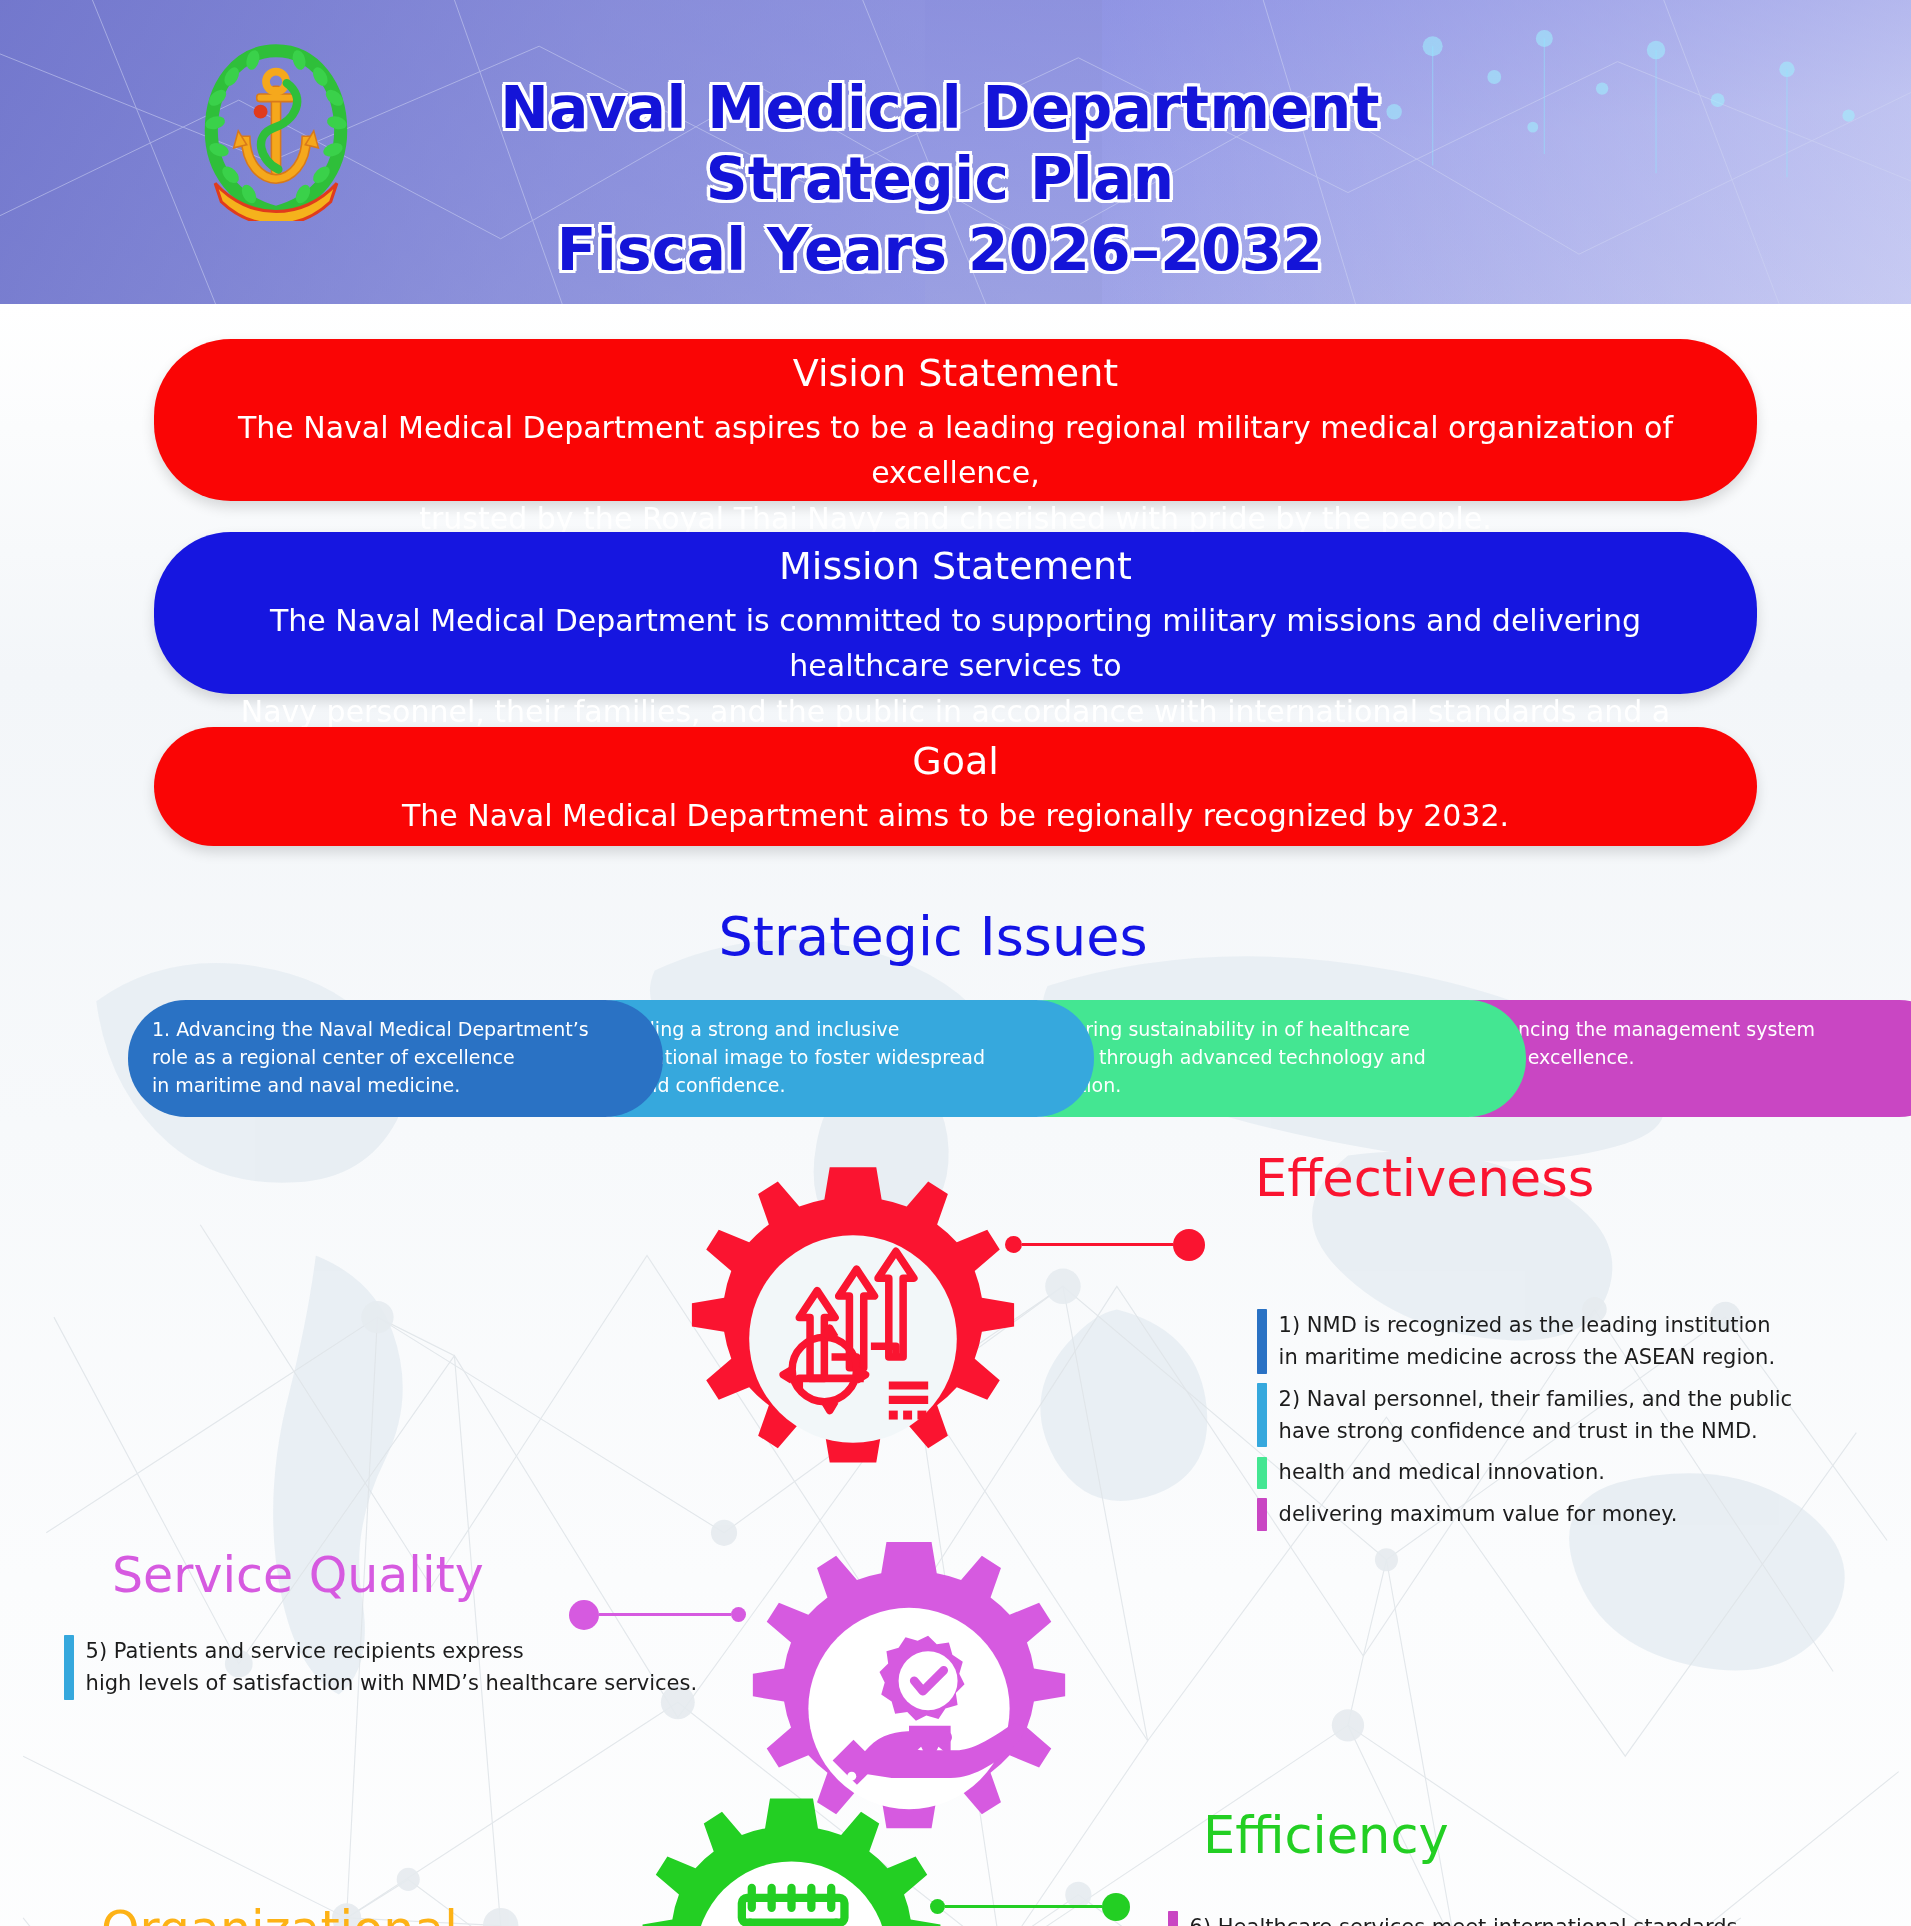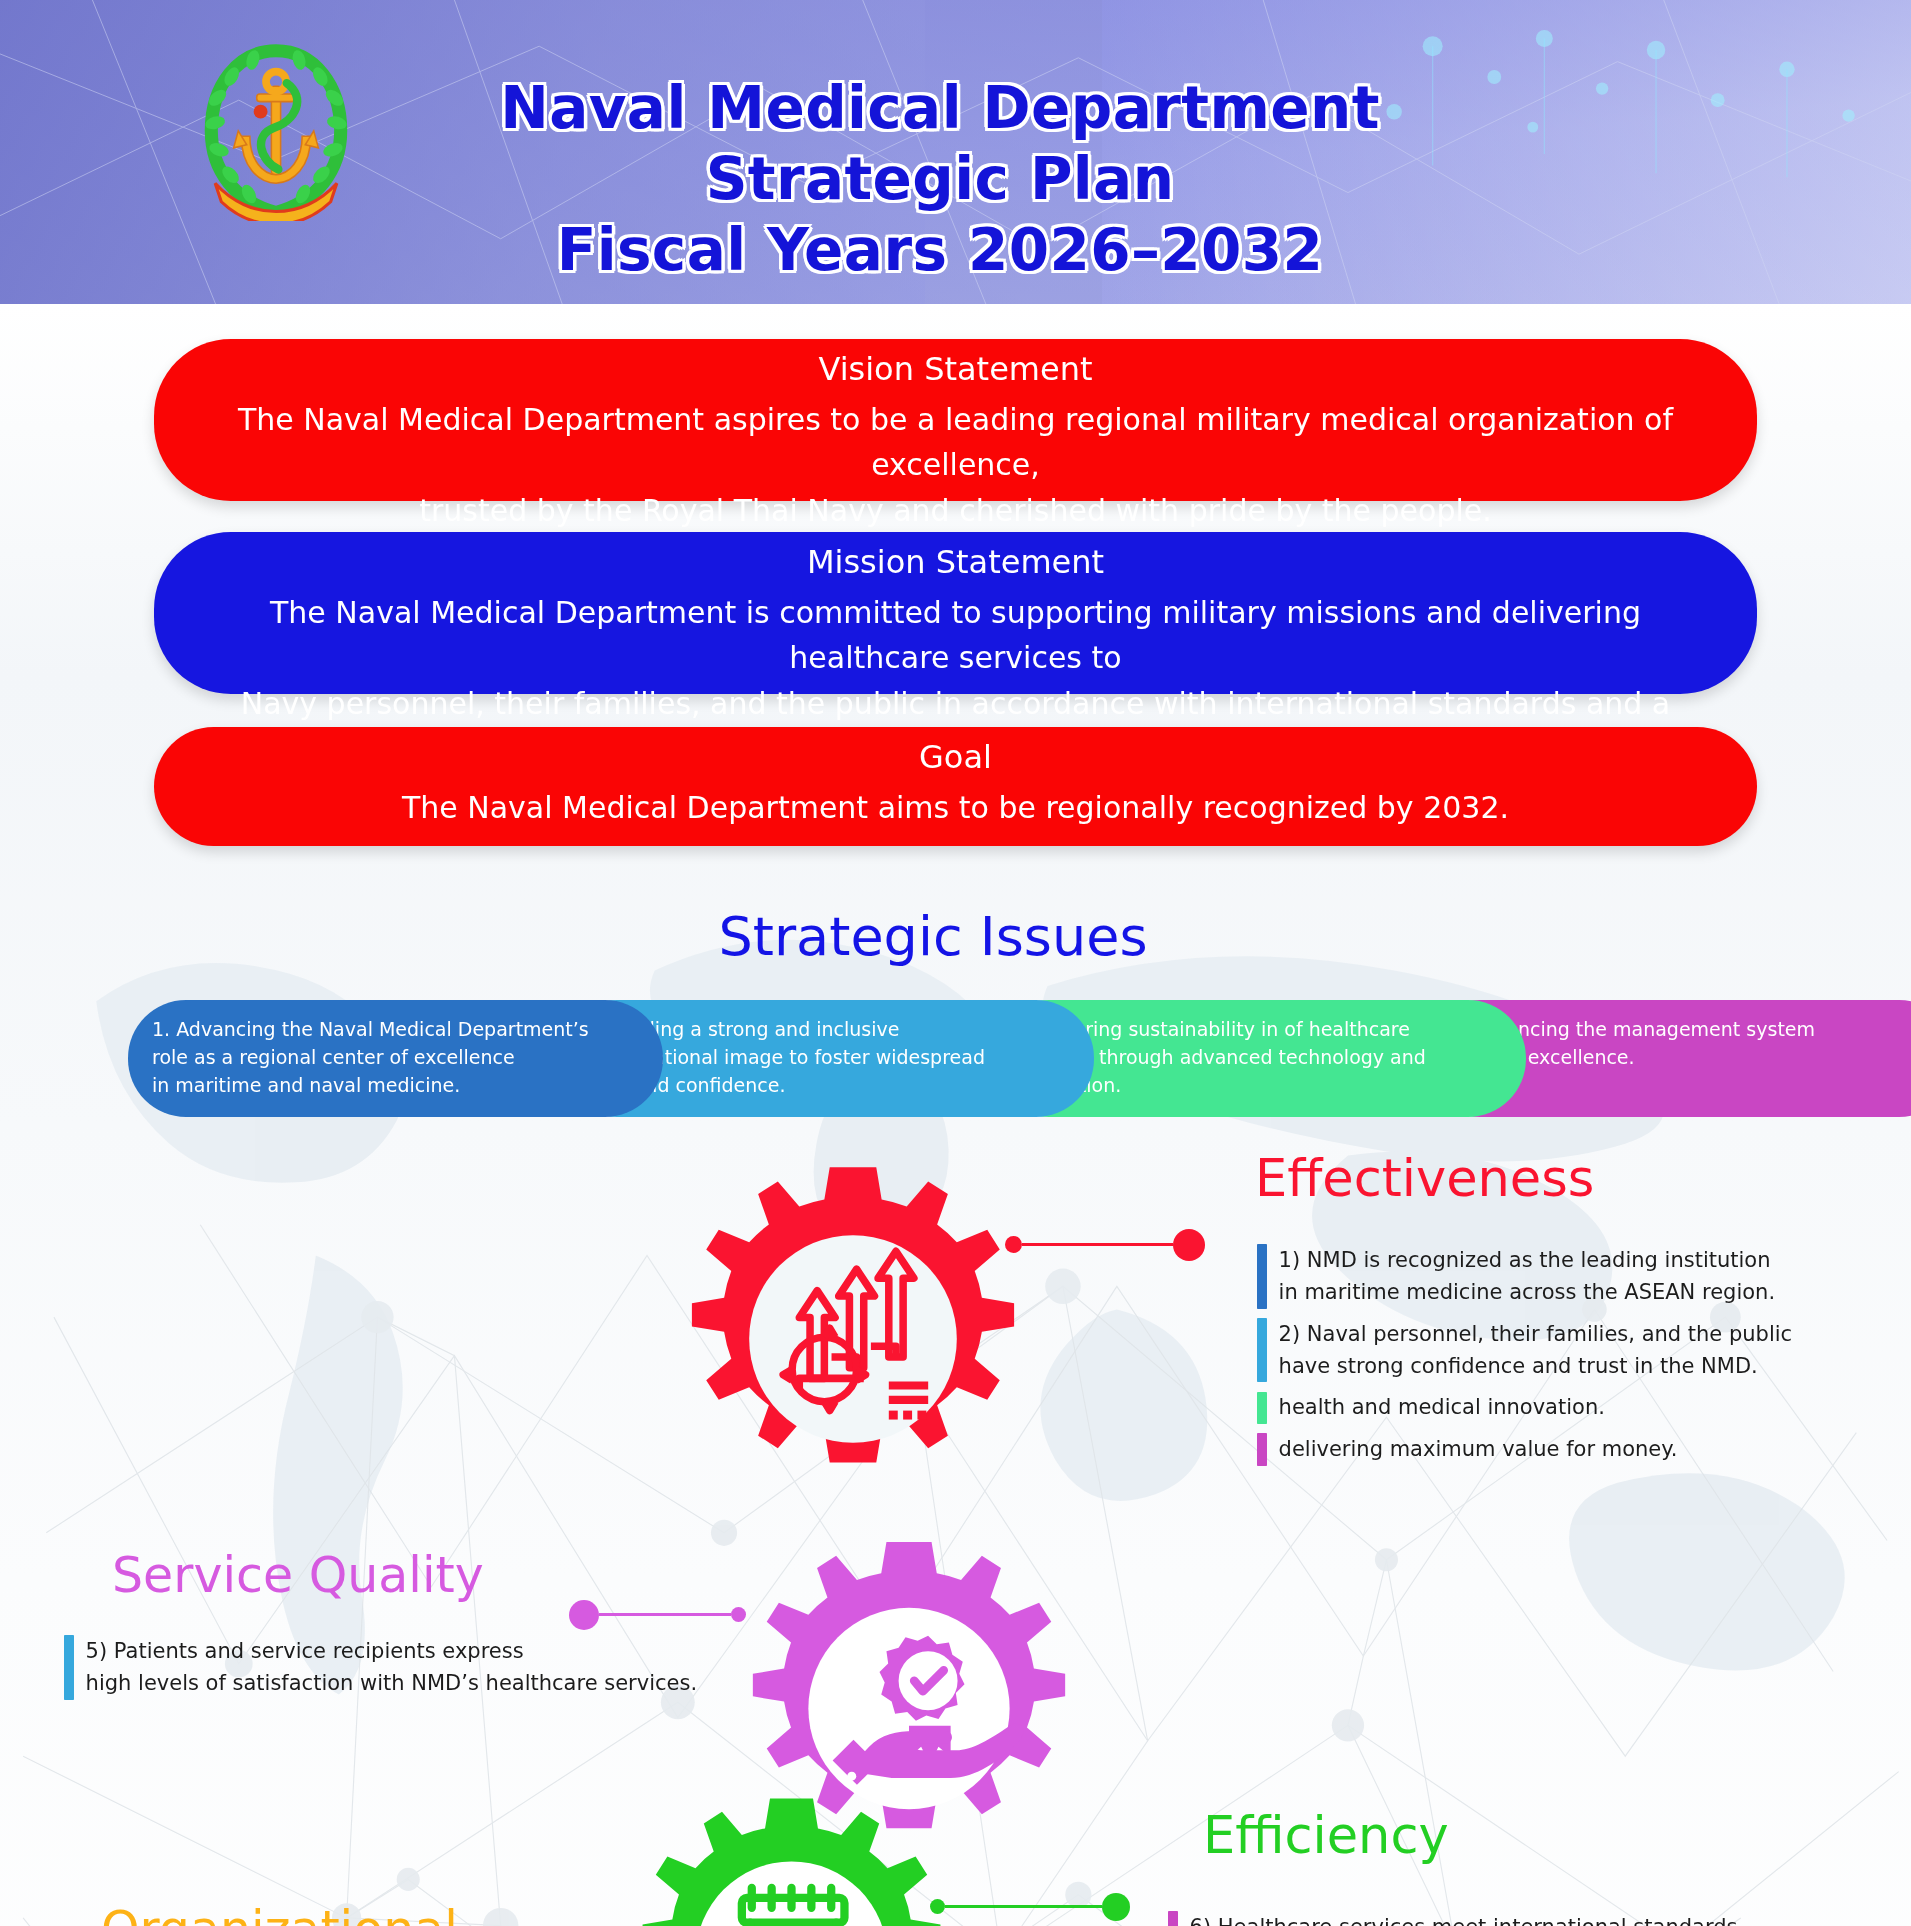--- a/index.html
+++ b/index.html
@@ -58,21 +58,21 @@
     position: absolute;
     border-radius: 77px;
     color: #ffffff;
     text-align: center;
     box-shadow: 0 6.2px 13px rgba(0,0,0,.14);
     padding: 10px 65px 15.4px;
     z-index: 5;
   }
   .pill-title {
     font-family: "DejaVu Sans", sans-serif;
-    font-size: 32px; font-weight: 400; line-height: 1.3;
+    font-size: 38px; font-weight: 400; line-height: 1.3;
     margin-bottom: 6.2px;
   }
   .pill-body {
     font-family: "DejaVu Sans", sans-serif;
     font-size: 30px; line-height: 1.52; font-weight: 400;
   }
   #pill-vision  { left: 154px; top: 339px;  width: 1603px; height: 162px; background: #fa0505; }
   #pill-mission { left: 154px; top: 532px; width: 1603px; height: 162px; background: #1616e0; }
   #pill-goal    { left: 154px; top: 727px; width: 1603px; height: 119px; background: #fa0505; }
   #pill-goal .pill-body { margin-top: 1.5px; }
@@ -328,21 +328,21 @@
   </svg>
 </div>
 
 <div class="conn" style="left:1005px; top:1227px; width:200px; height:35px;">
   <div class="dot-sm" style="width:17px;height:17px;background:#fa1430;"></div>
   <div class="ln" style="background:#fa1430;"></div>
   <div class="dot-lg" style="width:32px;height:32px;background:#fa1430;"></div>
 </div>
 
 <div class="sec-title" style="left:1255px; top:1150px; font-size:51px; color:#fa1430;">Effectiveness</div>
-<div class="bullets" style="left:1257px; top:1244px; width:624px;">
+<div class="bullets" style="left:1257px; top:1309px; width:624px;">
   <div class="bullet">
     <div class="bar" style="background:#2a72c4;"></div>
     <div class="txt">
       <div>1) NMD is recognized as the leading institution</div>
       <div>in maritime medicine across the ASEAN region.</div>
     </div>
   </div>
   <div class="bullet">
     <div class="bar" style="background:#36a8dd;"></div>
     <div class="txt">

